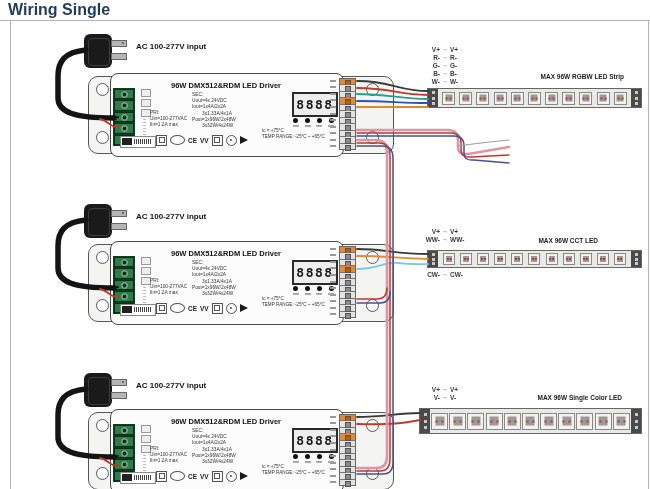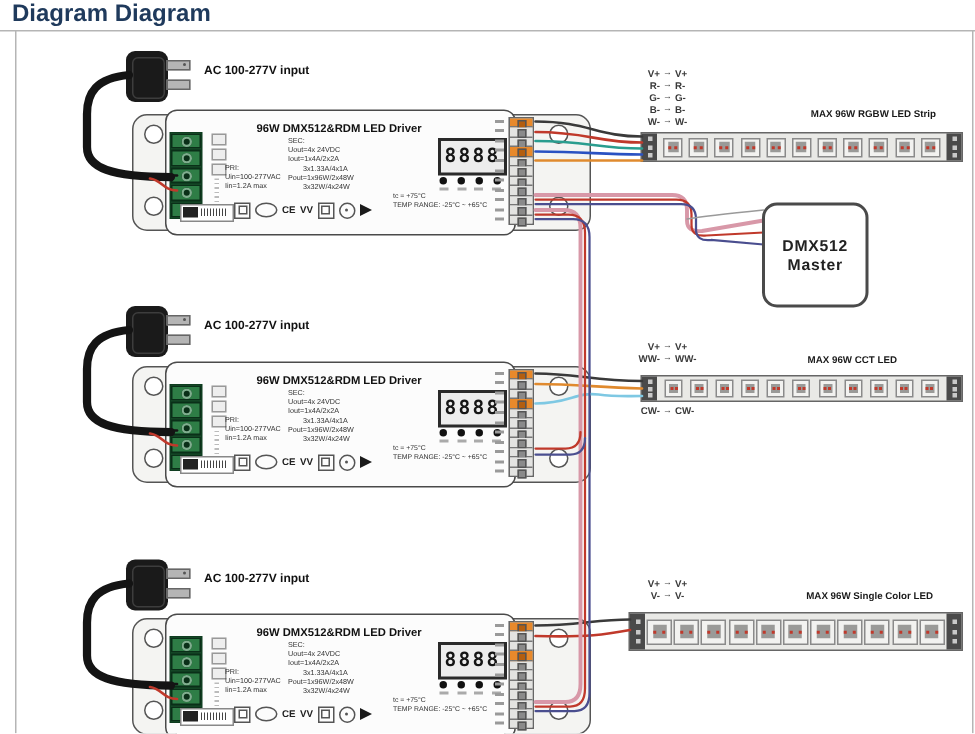--- a/index.html
+++ b/index.html
@@ -100,21 +100,21 @@
           border-radius:10px;background:#fff;display:flex;flex-direction:column;align-items:center;
           justify-content:center;gap:1px;z-index:6;}
   .master div{font-size:10.5px;font-weight:bold;color:#222;letter-spacing:0.5px;}
 
   #wires{position:absolute;left:0;top:0;width:650px;height:489px;z-index:5;pointer-events:none;}
 </style>
 </head>
 <body>
 
 <div id="canvas">
-  <div class="page-title">Diagram Diagram</div>
+  <div class="page-title">Wiring Single</div>
   <div class="frame-top"></div>
   <div class="frame-left"></div>
   <div class="frame-right"></div>
 
   <svg id="wires">
       <path d="M 86,50 C 64,52 58,62 58,76 L 58,98 C 58,112 74,118 114,118" stroke="#141414" stroke-width="5.5" fill="none" stroke-linecap="round"></path>
       <path d="M 100,117 L 118,117" stroke="#141414" stroke-width="1.8" fill="none" stroke-linecap="round"></path>
       <path d="M 100,119 C 108,120 109,127 118,127" stroke="#c0392b" stroke-width="1.8" fill="none" stroke-linecap="round"></path>
       <path d="M 86,220 C 64,222 58,232 58,246 L 58,268 C 58,282 74,288 114,288" stroke="#141414" stroke-width="5.5" fill="none" stroke-linecap="round"></path>
       <path d="M 100,287 L 118,287" stroke="#141414" stroke-width="1.8" fill="none" stroke-linecap="round"></path>
@@ -136,24 +136,20 @@
       <path d="M 357,133 H 451 Q 461,133 461,143 V 150 Q 461,158 471,157 L 509,155" stroke="#c0392b" stroke-width="1.5" fill="none" stroke-linecap="round"></path>
       <path d="M 357,136 H 454 Q 464,136 464,146 V 153 Q 464,161 474,160 L 509,163" stroke="#4a4e8f" stroke-width="1.5" fill="none" stroke-linecap="round"></path>
       <path d="M 458,146 Q 470,144 509,140" stroke="#9a9a9a" stroke-width="1" fill="none" stroke-linecap="round"></path>
       <path d="M 357,140 H 376 Q 387,140 387,152 V 456 Q 387,468 377,468 H 357" stroke="#d898a8" stroke-width="2.6" fill="none" stroke-linecap="round"></path>
       <path d="M 357,143 H 379 Q 390,143 390,155 V 459 Q 390,471 380,471 H 357" stroke="#c0392b" stroke-width="1.5" fill="none" stroke-linecap="round"></path>
       <path d="M 357,146 H 382 Q 393,146 393,158 V 462 Q 393,474 383,474 H 357" stroke="#4a4e8f" stroke-width="1.5" fill="none" stroke-linecap="round"></path>
       <path d="M 387,288 Q 387,299 377,299 H 357" stroke="#c0392b" stroke-width="1.5" fill="none" stroke-linecap="round"></path>
       <path d="M 390,292 Q 390,303 380,303 H 357" stroke="#4a4e8f" stroke-width="1.5" fill="none" stroke-linecap="round"></path>
     </svg>
 
-  <div class="master">
-    <div>DMX512</div>
-    <div>Master</div>
-  </div>
 
 <div class="driver-asm" style="top: 73px;">
       <div class="wing wing-l"></div>
       <div class="wing wing-r"></div>
       <div class="hole" style="left:8px;top:10px;"></div>
       <div class="hole" style="left:8px;top:58px;"></div>
       <div class="hole" style="left:278px;top:10px;"></div>
       <div class="hole" style="left:278px;top:58px;"></div>
       <div class="drv-body"></div>
       <div class="drv-title">96W DMX512&amp;RDM LED Driver</div>

